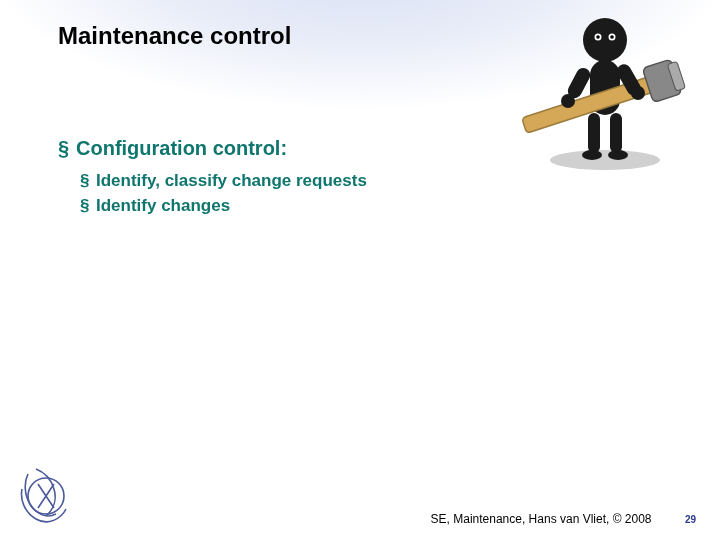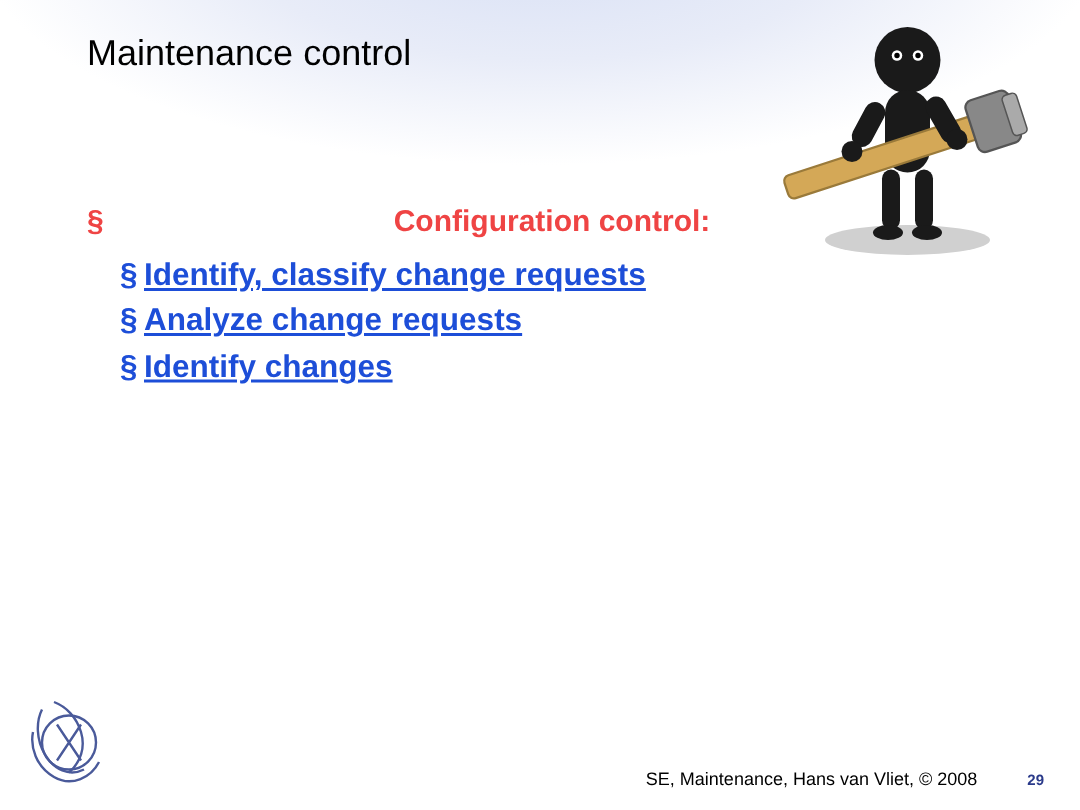--- a/index.html
+++ b/index.html
@@ -18,55 +18,53 @@
     width: 100%;
     height: 140px;
     background: radial-gradient(ellipse 500px 200px at 50% -40px, #d8e0f5 0%, #e8ecf8 40%, #ffffff 75%);
     z-index: 0;
   }
   .title {
     position: absolute;
     top: 22px;
     left: 58px;
     font-size: 24px;
-    font-weight: normal;
+    font-weight: bold;
     color: #000;
     z-index: 2;
   }
   .content {
     position: absolute;
     top: 135px;
     left: 58px;
     right: 60px;
     z-index: 2;
   }
   .main-bullet {
     font-size: 20px;
     font-weight: bold;
-    color: #ef4444;
+    color: #0f766e;
     margin-bottom: 8px;
     padding-left: 18px;
     position: relative;
     line-height: 1.3;
-    text-align: center;
   }
   .main-bullet::before {
     content: "§";
     position: absolute;
     left: 0;
     font-weight: bold;
   }
   .sub-bullet {
-    font-size: 21px;
+    font-size: 17px;
     font-weight: bold;
-    color: #1d4ed8;
+    color: #0f766e;
     padding-left: 38px;
     position: relative;
     line-height: 1.45;
-    text-decoration: underline;
   }
   .sub-bullet::before {
     content: "§";
     position: absolute;
     left: 22px;
     font-weight: bold;
   }
   .block-gap { height: 32px; }
   .em-inline { font-style: italic; }
   .footer {
@@ -124,21 +122,20 @@
     <circle cx="128" cy="88" r="7" fill="#1a1a1a"></circle>
   </svg>
 </div>
 
 <div class="title">Maintenance control</div>
 
 <div class="content">
 
   <div class="main-bullet">Configuration control:</div>
   <div class="sub-bullet">Identify, classify change requests</div>
-  <div class="sub-bullet">Analyze change requests</div>
   <div class="sub-bullet">Identify changes</div>
 
   <div class="block-gap"></div>
 
 
   <div class="block-gap"></div>
 
 
 </div>
 

